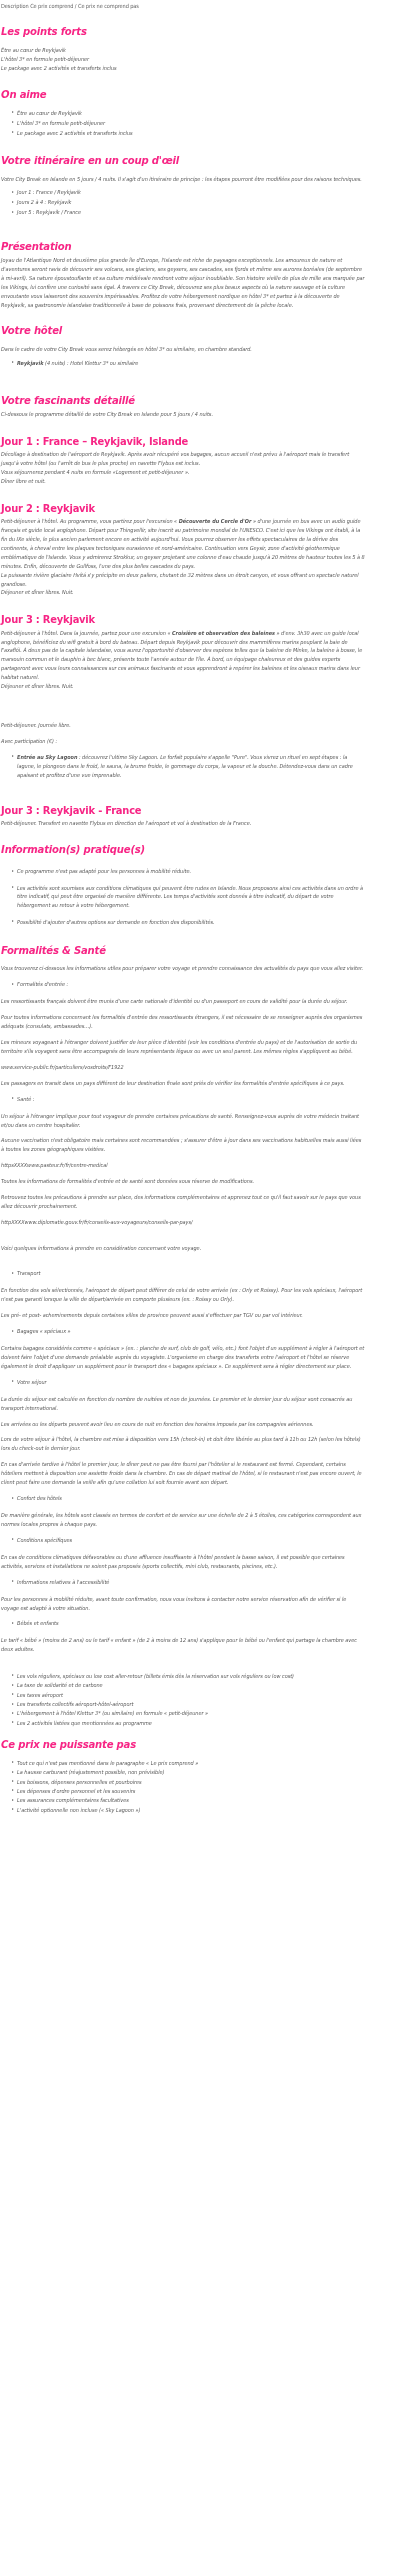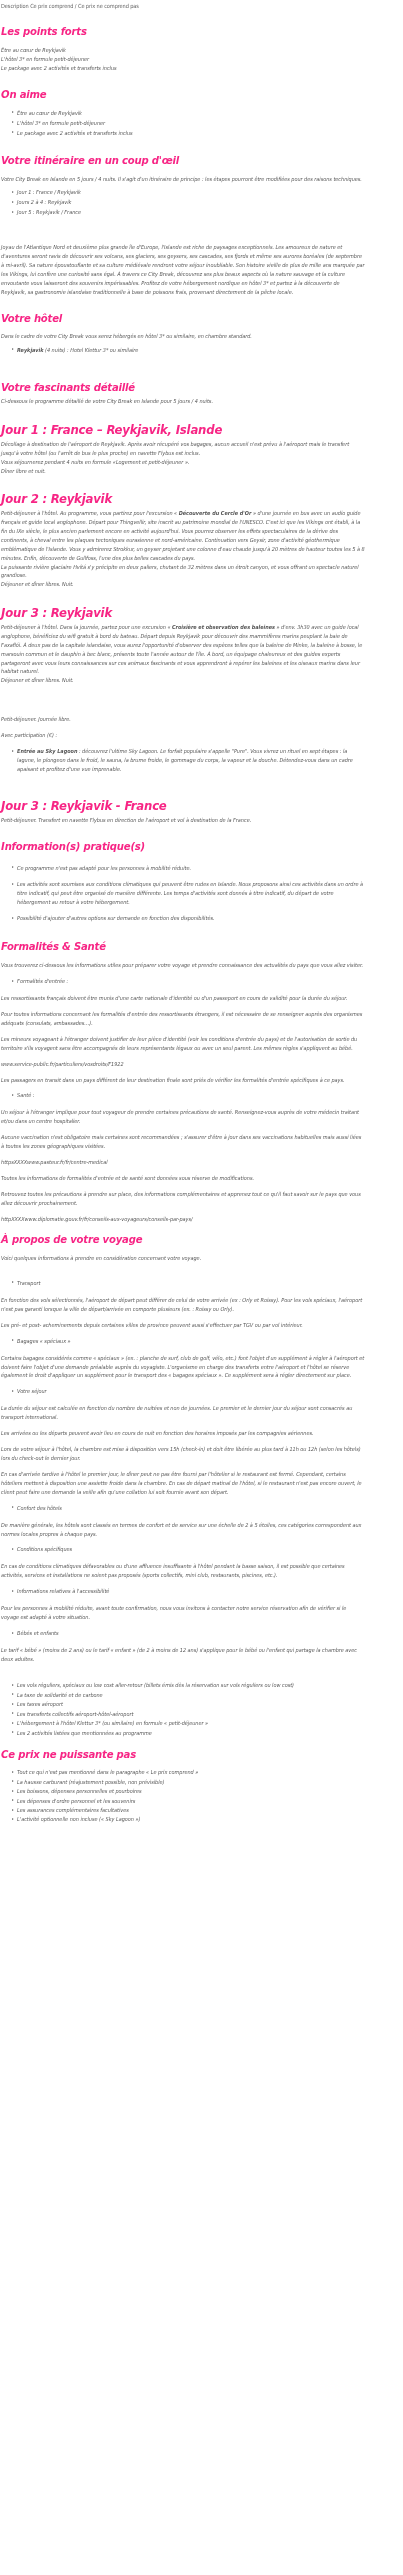--- a/index.html
+++ b/index.html
@@ -31,23 +31,22 @@
     font-size: 11.2px;
     font-weight: bold;
     font-style: italic;
     letter-spacing: -0.2px;
     margin: 0;
     padding: 0;
     line-height: 1.15;
   }
   h3.day {
     color: #f72585;
-    font-size: 13px;
+    font-size: 11px;
     font-weight: bold;
-    font-style: italic;
     letter-spacing: -0.2px;
     margin: 0;
     padding: 0;
     line-height: 1.2;
   }
   p.body, li.body, .ln {
     font-size: 5.5px;
     font-style: italic;
     line-height: 1.62;
     color: #575757;
@@ -121,20 +120,21 @@
   <div class="gap-sm"></div>
   <ul class="bul">
     <li>Jour 1 : France / Reykjavik</li>
     <li>Jours 2 à 4 : Reykjavik</li>
     <li>Jour 5 : Reykjavik / France</li>
   </ul>
 
   <div class="gap-xl"></div>
   <div class="gap-md"></div>
 
+  <h2 class="sect">Présentation</h2>
   <div class="gap-xs"></div>
   <p class="body">Joyau de l'Atlantique Nord et deuxième plus grande île d'Europe, l'Islande est riche de paysages exceptionnels. Les amoureux de nature et d'aventures seront ravis de découvrir ses volcans, ses glaciers, ses geysers, ses cascades, ses fjords et même ses aurores boréales (de septembre à mi-avril). Sa nature époustouflante et sa culture médiévale rendront votre séjour inoubliable. Son histoire vieille de plus de mille ans marquée par les Vikings, lui confère une curiosité sans égal. À travers ce City Break, découvrez ses plus beaux aspects où la nature sauvage et la culture envoutante vous laisseront des souvenirs impérissables. Profitez de votre hébergement nordique en hôtel 3* et partez à la découverte de Reykjavik, sa gastronomie islandaise traditionnelle à base de poissons frais, provenant directement de la pêche locale.</p>
 
   <div class="gap-xl"></div>
 
   <h2 class="sect">Votre hôtel</h2>
   <div class="gap-md"></div>
   <p class="body">Dans le cadre de votre City Break vous serez hébergés en hôtel 3* ou similaire, en chambre standard.</p>
   <div class="gap-sm"></div>
   <ul class="bul">
@@ -231,21 +231,20 @@
   <p class="body url">httpsXXXXwww.pasteur.fr/fr/centre-medical</p>
   <div class="gap-md"></div>
   <p class="body">Toutes les informations de formalités d'entrée et de santé sont données sous réserve de modifications.</p>
   <div class="gap-md"></div>
   <p class="body">Retrouvez toutes les précautions à prendre sur place, des informations complémentaires et apprenez tout ce qu'il faut savoir sur le pays que vous allez découvrir prochainement.</p>
   <div class="gap-md"></div>
   <p class="body url">httpXXXXwww.diplomatie.gouv.fr/fr/conseils-aux-voyageurs/conseils-par-pays/</p>
 
   <div class="gap-lg"></div>
 
-  <h2 class="sect">À propos de votre voyage</h2>
   <div class="gap-md"></div>
   <p class="body">Voici quelques informations à prendre en considération concernant votre voyage.</p>
 
   <div class="gap-xl"></div>
 
   <ul class="bul">
     <li>Transport</li>
   </ul>
   <div class="gap-md"></div>
   <p class="body">En fonction des vols sélectionnés, l'aéroport de départ peut différer de celui de votre arrivée (ex : Orly et Roissy). Pour les vols spéciaux, l'aéroport n'est pas garanti lorsque la ville de départ/arrivée en comporte plusieurs (ex. : Roissy ou Orly).</p>

